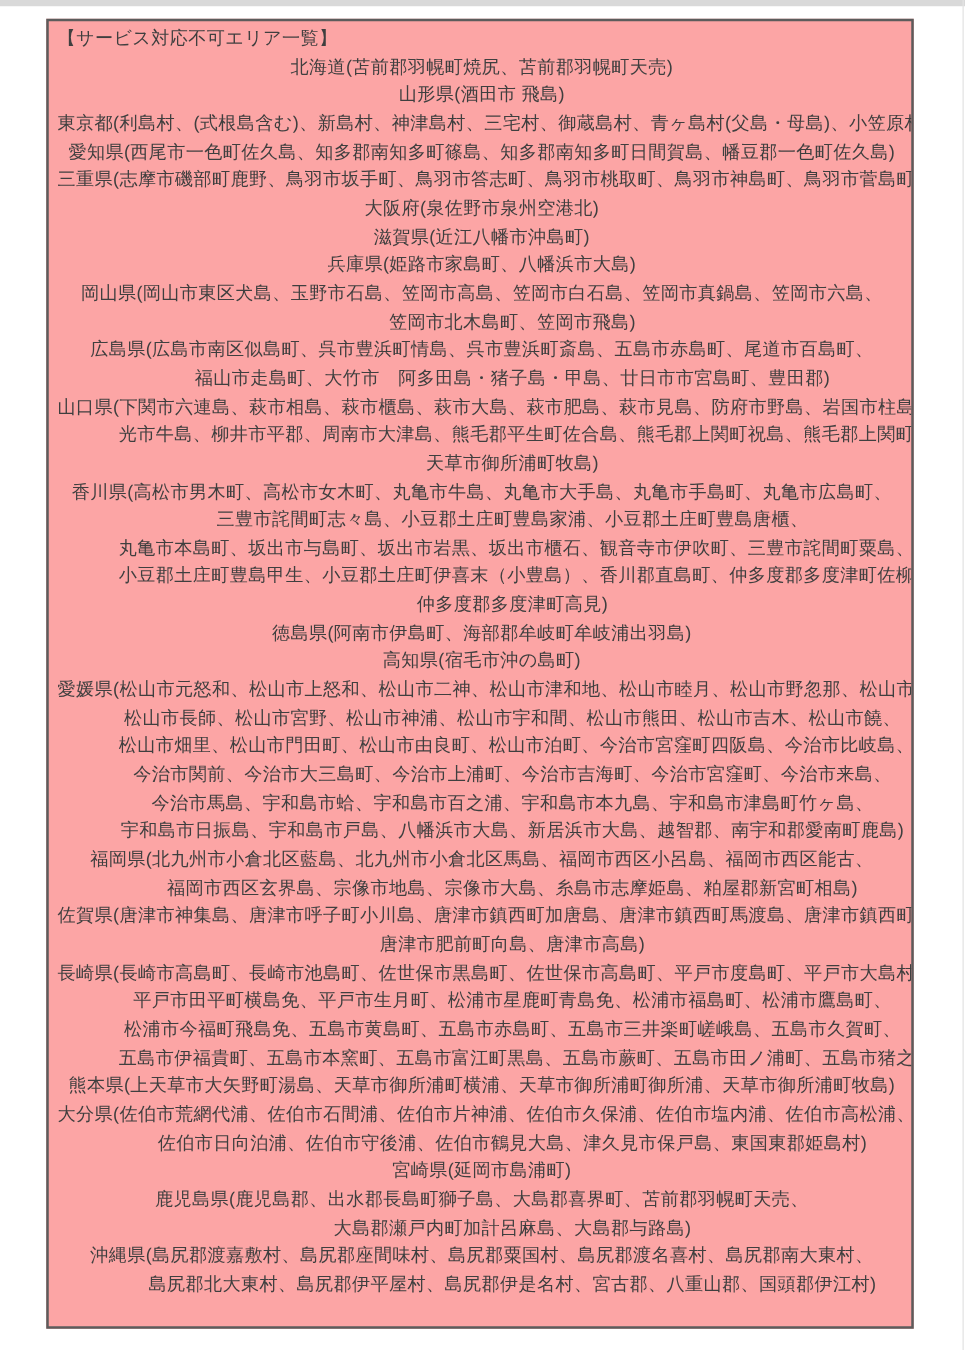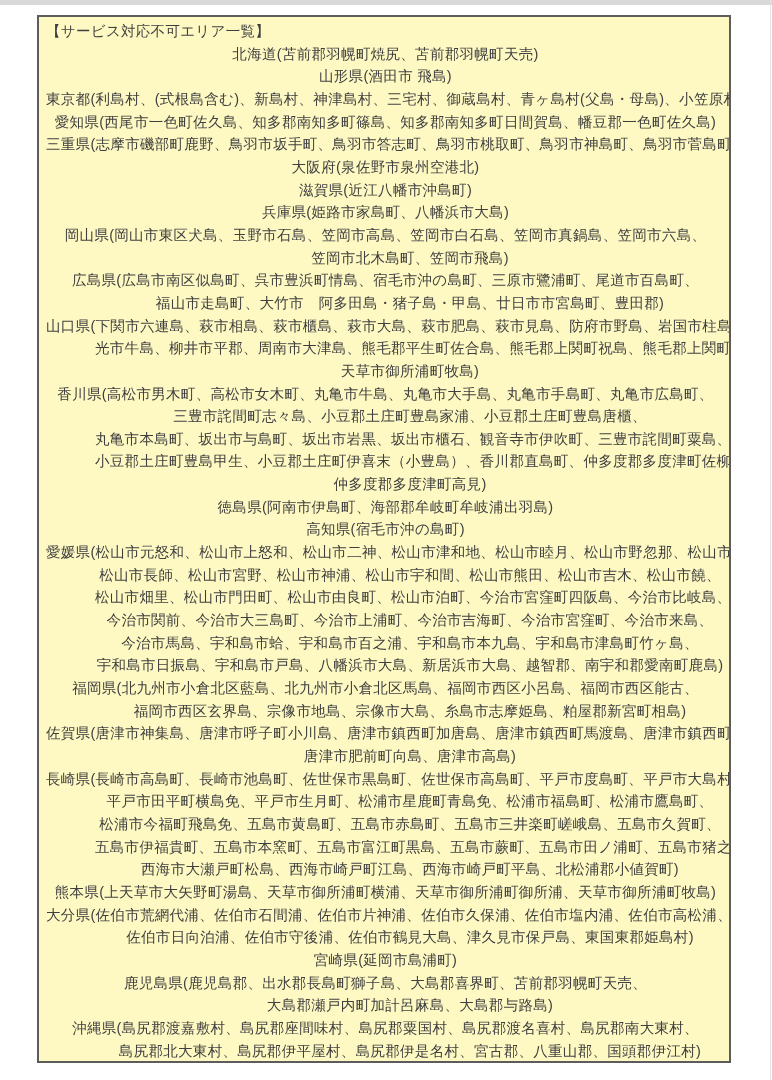--- a/index.html
+++ b/index.html
@@ -31,21 +31,21 @@
     background: #e3e3e3;
   }
   .area-box {
     position: absolute;
     left: 37px;
     top: 15px;
     width: 694px;
     height: 1048px;
     box-sizing: border-box;
     border: 2px solid #5c5c5c;
-    background: #fef9c3;
+    background: #fca5a5;
     padding: 3px 4px 0 7px;
     overflow: hidden;
   }
   .line {
     font-size: 14.5px;
     line-height: 22.65px;
     color: #3f3f3f;
     white-space: nowrap;
     letter-spacing: 0.3px;
     text-align: center;
@@ -74,21 +74,21 @@
         <div class="line">北海道(苫前郡羽幌町焼尻、苫前郡羽幌町天売)</div>
         <div class="line">山形県(酒田市 飛島)</div>
         <div class="line">東京都(利島村、(式根島含む)、新島村、神津島村、三宅村、御蔵島村、青ヶ島村(父島・母島)、小笠原村)</div>
         <div class="line">愛知県(西尾市一色町佐久島、知多郡南知多町篠島、知多郡南知多町日間賀島、幡豆郡一色町佐久島)</div>
         <div class="line">三重県(志摩市磯部町鹿野、鳥羽市坂手町、鳥羽市答志町、鳥羽市桃取町、鳥羽市神島町、鳥羽市菅島町)</div>
         <div class="line">大阪府(泉佐野市泉州空港北)</div>
         <div class="line">滋賀県(近江八幡市沖島町)</div>
         <div class="line">兵庫県(姫路市家島町、八幡浜市大島)</div>
         <div class="line">岡山県(岡山市東区犬島、玉野市石島、笠岡市高島、笠岡市白石島、笠岡市真鍋島、笠岡市六島、</div>
         <div class="line indent">笠岡市北木島町、笠岡市飛島)</div>
-        <div class="line">広島県(広島市南区似島町、呉市豊浜町情島、宿毛市沖の島町、三原市鷺浦町、尾道市百島町、</div>
+        <div class="line">広島県(広島市南区似島町、呉市豊浜町情島、呉市豊浜町斎島、五島市赤島町、尾道市百島町、</div>
         <div class="line indent">福山市走島町、大竹市　阿多田島・猪子島・甲島、廿日市市宮島町、豊田郡)</div>
         <div class="line">山口県(下関市六連島、萩市相島、萩市櫃島、萩市大島、萩市肥島、萩市見島、防府市野島、岩国市柱島、</div>
         <div class="line indent">光市牛島、柳井市平郡、周南市大津島、熊毛郡平生町佐合島、熊毛郡上関町祝島、熊毛郡上関町八島</div>
         <div class="line indent">天草市御所浦町牧島)</div>
         <div class="line">香川県(高松市男木町、高松市女木町、丸亀市牛島、丸亀市大手島、丸亀市手島町、丸亀市広島町、</div>
         <div class="line indent">三豊市詫間町志々島、小豆郡土庄町豊島家浦、小豆郡土庄町豊島唐櫃、</div>
         <div class="line indent">丸亀市本島町、坂出市与島町、坂出市岩黒、坂出市櫃石、観音寺市伊吹町、三豊市詫間町粟島、</div>
         <div class="line indent">小豆郡土庄町豊島甲生、小豆郡土庄町伊喜末（小豊島）、香川郡直島町、仲多度郡多度津町佐柳、</div>
         <div class="line indent">仲多度郡多度津町高見)</div>
         <div class="line">徳島県(阿南市伊島町、海部郡牟岐町牟岐浦出羽島)</div>
@@ -100,21 +100,20 @@
         <div class="line indent">今治市馬島、宇和島市蛤、宇和島市百之浦、宇和島市本九島、宇和島市津島町竹ヶ島、</div>
         <div class="line indent">宇和島市日振島、宇和島市戸島、八幡浜市大島、新居浜市大島、越智郡、南宇和郡愛南町鹿島)</div>
         <div class="line">福岡県(北九州市小倉北区藍島、北九州市小倉北区馬島、福岡市西区小呂島、福岡市西区能古、</div>
         <div class="line indent">福岡市西区玄界島、宗像市地島、宗像市大島、糸島市志摩姫島、粕屋郡新宮町相島)</div>
         <div class="line">佐賀県(唐津市神集島、唐津市呼子町小川島、唐津市鎮西町加唐島、唐津市鎮西町馬渡島、唐津市鎮西町松島</div>
         <div class="line indent">唐津市肥前町向島、唐津市高島)</div>
         <div class="line">長崎県(長崎市高島町、長崎市池島町、佐世保市黒島町、佐世保市高島町、平戸市度島町、平戸市大島村、</div>
         <div class="line indent">平戸市田平町横島免、平戸市生月町、松浦市星鹿町青島免、松浦市福島町、松浦市鷹島町、</div>
         <div class="line indent">松浦市今福町飛島免、五島市黄島町、五島市赤島町、五島市三井楽町嵯峨島、五島市久賀町、</div>
         <div class="line indent">五島市伊福貴町、五島市本窯町、五島市富江町黒島、五島市蕨町、五島市田ノ浦町、五島市猪之木町</div>
-        <div class="line indent">西海市大瀬戸町松島、西海市崎戸町江島、西海市崎戸町平島、北松浦郡小値賀町)</div>
         <div class="line">熊本県(上天草市大矢野町湯島、天草市御所浦町横浦、天草市御所浦町御所浦、天草市御所浦町牧島)</div>
         <div class="line">大分県(佐伯市荒網代浦、佐伯市石間浦、佐伯市片神浦、佐伯市久保浦、佐伯市塩内浦、佐伯市高松浦、</div>
         <div class="line indent">佐伯市日向泊浦、佐伯市守後浦、佐伯市鶴見大島、津久見市保戸島、東国東郡姫島村)</div>
         <div class="line">宮崎県(延岡市島浦町)</div>
         <div class="line">鹿児島県(鹿児島郡、出水郡長島町獅子島、大島郡喜界町、苫前郡羽幌町天売、</div>
         <div class="line indent">大島郡瀬戸内町加計呂麻島、大島郡与路島)</div>
         <div class="line">沖縄県(島尻郡渡嘉敷村、島尻郡座間味村、島尻郡粟国村、島尻郡渡名喜村、島尻郡南大東村、</div>
         <div class="line indent">島尻郡北大東村、島尻郡伊平屋村、島尻郡伊是名村、宮古郡、八重山郡、国頭郡伊江村)</div>
       </div>
   </div>

